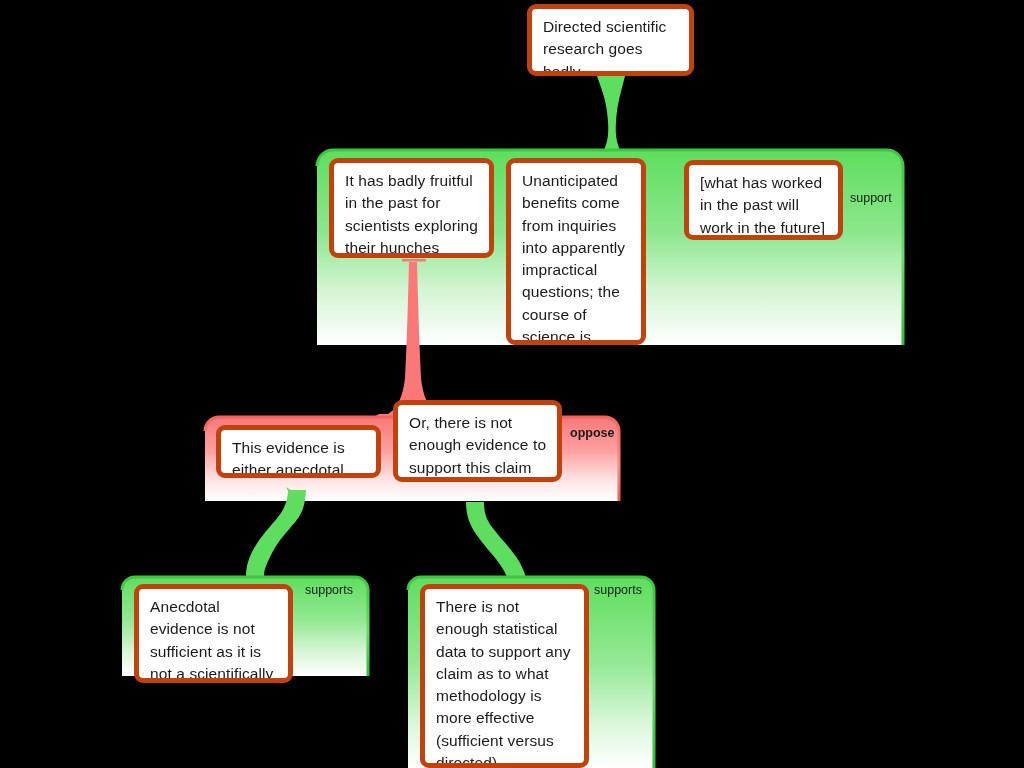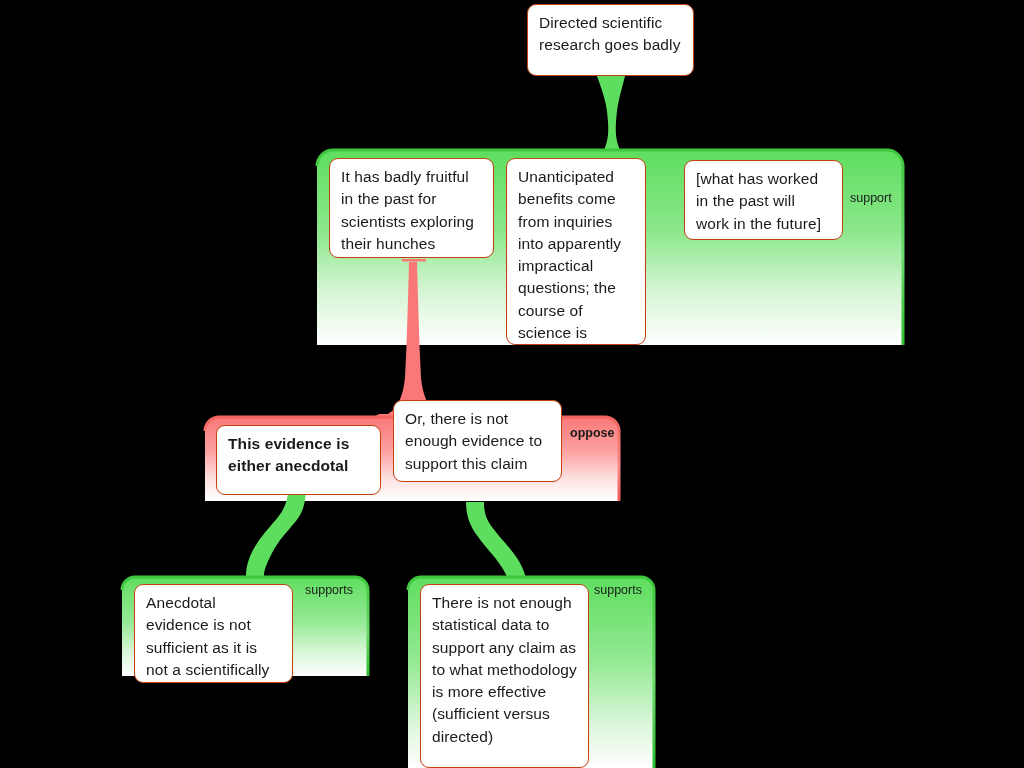--- a/index.html
+++ b/index.html
@@ -32,21 +32,21 @@
     width: 1024px;
     height: 768px;
     pointer-events: none;
   }
 
   
   .claim {
     position: absolute;
     box-sizing: border-box;
     background: #ffffff;
-    border: 1px solid #c2410c;
+    border: 5px solid #c2410c;
     border-radius: 9px;
     padding: 7px 10px 8px 11px;
     font-size: 15.5px;
     line-height: 22.3px;
     color: #1a1a1a;
     letter-spacing: 0.1px;
     overflow: hidden;
   }
 
   
@@ -56,21 +56,21 @@
     line-height: 14px;
     color: #1a1a1a;
     white-space: nowrap;
   }
 
   
   #box-root      { left: 527px;  top: 4px;   width: 167px; height: 72px; }
   #box-s1        { left: 329px;  top: 158px; width: 165px; height: 100px; }
   #box-s2        { left: 506px;  top: 158px; width: 140px; height: 187px; }
   #box-s3        { left: 684px;  top: 160px; width: 159px; height: 80px; padding-left: 11px; }
-  #box-o1        { left: 216px;  top: 425px; width: 165px; height: 70px; font-weight: bold; }
+  #box-o1        { left: 216px;  top: 425px; width: 165px; height: 53px; }
   #box-o2        { left: 393px;  top: 400px; width: 169px; height: 82px; }
   #box-b1        { left: 134px;  top: 584px; width: 159px; height: 99px; }
   #box-b2        { left: 420px;  top: 584px; width: 169px; height: 184px; }
 
   #lbl-support   { left: 850px;  top: 147px; margin-top: 44px; }
   #lbl-oppose    { left: 570px;  top: 426px; font-weight: bold; }
   #lbl-supports1 { left: 305px;  top: 583px; }
   #lbl-supports2 { left: 594px;  top: 583px; }
 </style>
 </head>

